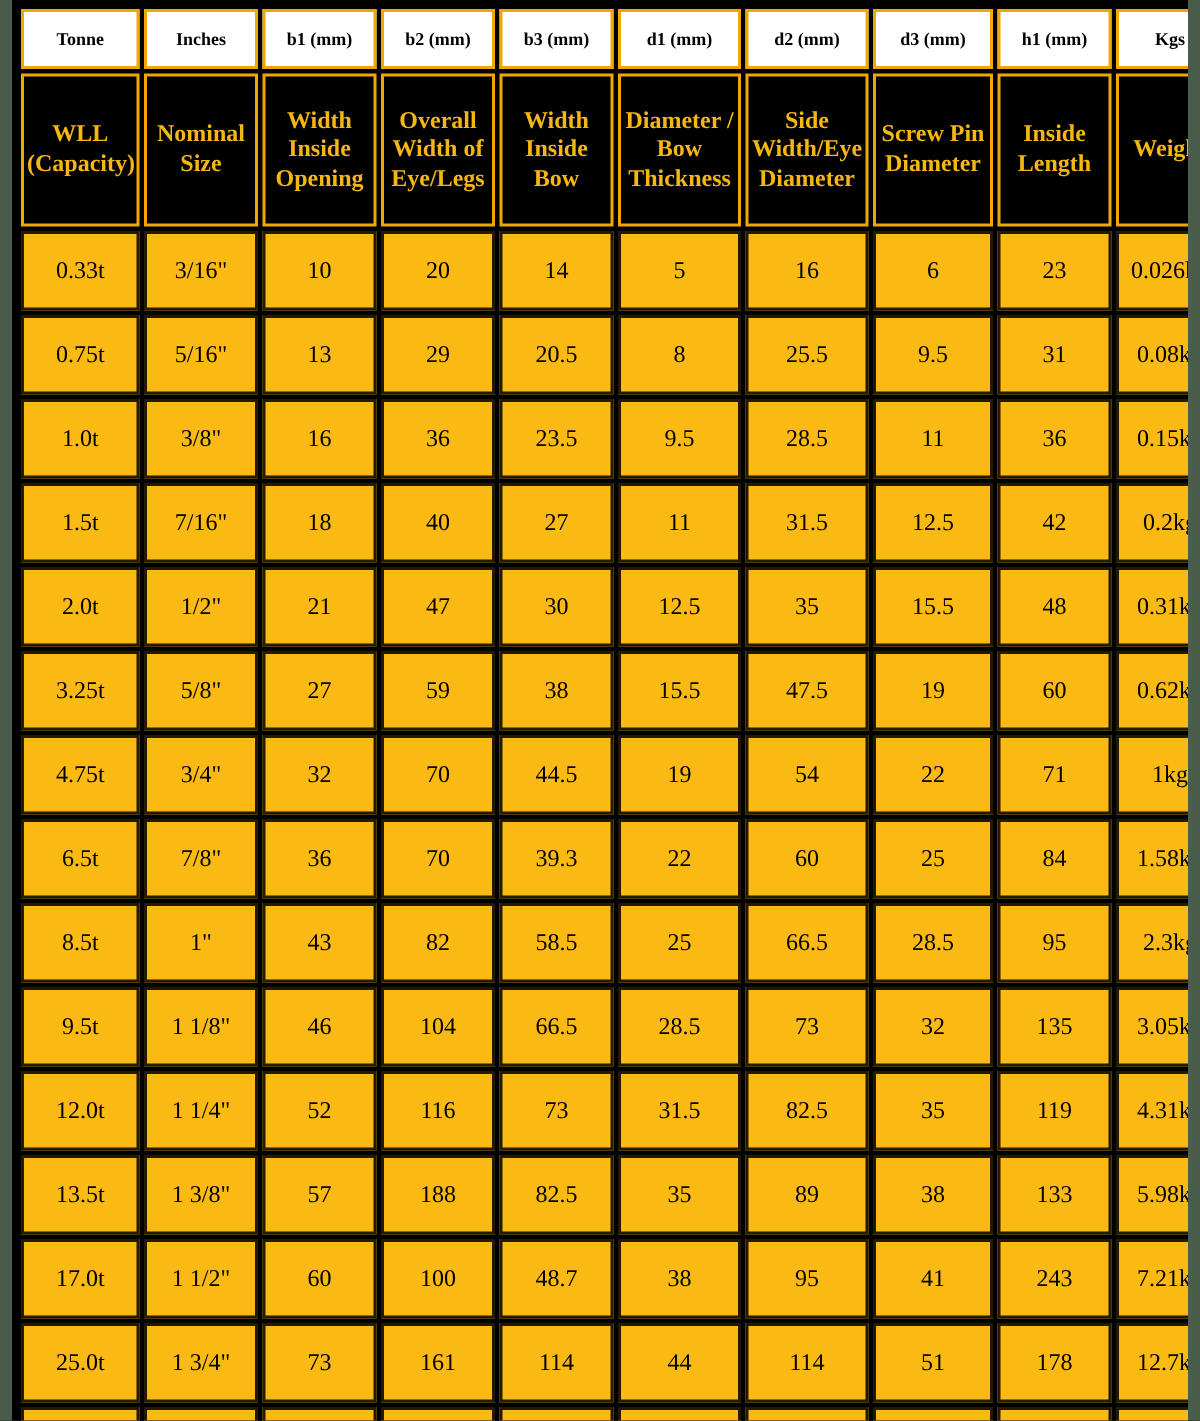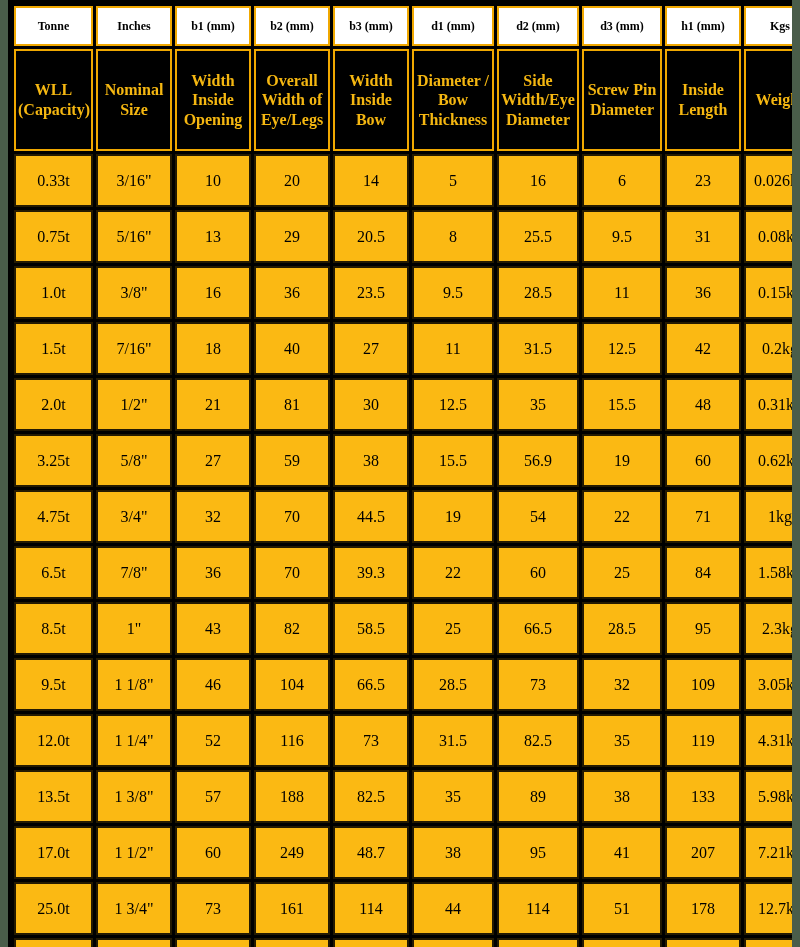--- a/index.html
+++ b/index.html
@@ -181,36 +181,36 @@
           <td class="cell">11</td>
           <td class="cell">31.5</td>
           <td class="cell">12.5</td>
           <td class="cell">42</td>
           <td class="cell bold">0.2kg</td>
         </tr>
         <tr>
           <td class="cell bold">2.0t</td>
           <td class="cell bold">1/2"</td>
           <td class="cell">21</td>
-          <td class="cell">81</td>
+          <td class="cell">47</td>
           <td class="cell">30</td>
           <td class="cell">12.5</td>
           <td class="cell">35</td>
           <td class="cell">15.5</td>
           <td class="cell">48</td>
           <td class="cell bold">0.31kg</td>
         </tr>
         <tr>
           <td class="cell bold">3.25t</td>
           <td class="cell bold">5/8"</td>
           <td class="cell">27</td>
           <td class="cell">59</td>
           <td class="cell">38</td>
           <td class="cell">15.5</td>
-          <td class="cell">56.9</td>
+          <td class="cell">47.5</td>
           <td class="cell">19</td>
           <td class="cell">60</td>
           <td class="cell bold">0.62kg</td>
         </tr>
         <tr>
           <td class="cell bold">4.75t</td>
           <td class="cell bold">3/4"</td>
           <td class="cell">32</td>
           <td class="cell">70</td>
           <td class="cell">44.5</td>
@@ -246,21 +246,21 @@
         </tr>
         <tr>
           <td class="cell bold">9.5t</td>
           <td class="cell bold">1 1/8"</td>
           <td class="cell">46</td>
           <td class="cell">104</td>
           <td class="cell">66.5</td>
           <td class="cell">28.5</td>
           <td class="cell">73</td>
           <td class="cell">32</td>
-          <td class="cell">109</td>
+          <td class="cell">135</td>
           <td class="cell bold">3.05kg</td>
         </tr>
         <tr>
           <td class="cell bold">12.0t</td>
           <td class="cell bold">1 1/4"</td>
           <td class="cell">52</td>
           <td class="cell">116</td>
           <td class="cell">73</td>
           <td class="cell">31.5</td>
           <td class="cell">82.5</td>
@@ -277,26 +277,26 @@
           <td class="cell">35</td>
           <td class="cell">89</td>
           <td class="cell">38</td>
           <td class="cell">133</td>
           <td class="cell bold">5.98kg</td>
         </tr>
         <tr>
           <td class="cell bold">17.0t</td>
           <td class="cell bold">1 1/2"</td>
           <td class="cell">60</td>
-          <td class="cell">249</td>
+          <td class="cell">100</td>
           <td class="cell">48.7</td>
           <td class="cell">38</td>
           <td class="cell">95</td>
           <td class="cell">41</td>
-          <td class="cell">207</td>
+          <td class="cell">243</td>
           <td class="cell bold">7.21kg</td>
         </tr>
         <tr>
           <td class="cell bold">25.0t</td>
           <td class="cell bold">1 3/4"</td>
           <td class="cell">73</td>
           <td class="cell">161</td>
           <td class="cell">114</td>
           <td class="cell">44</td>
           <td class="cell">114</td>

